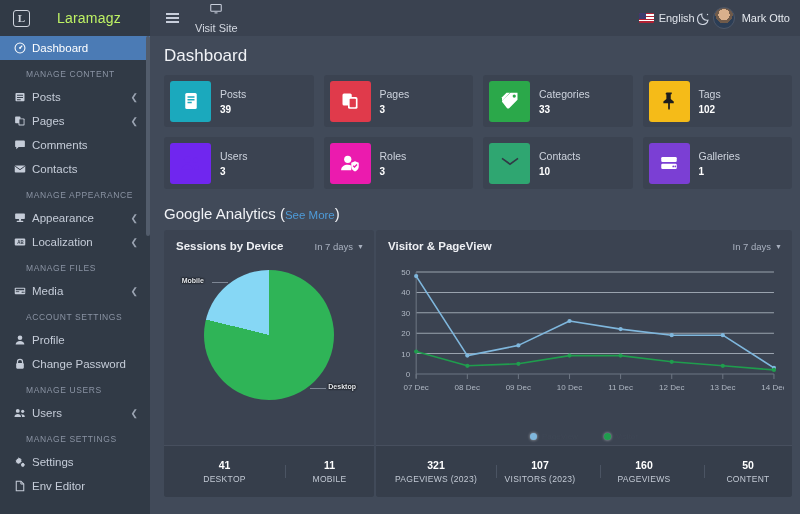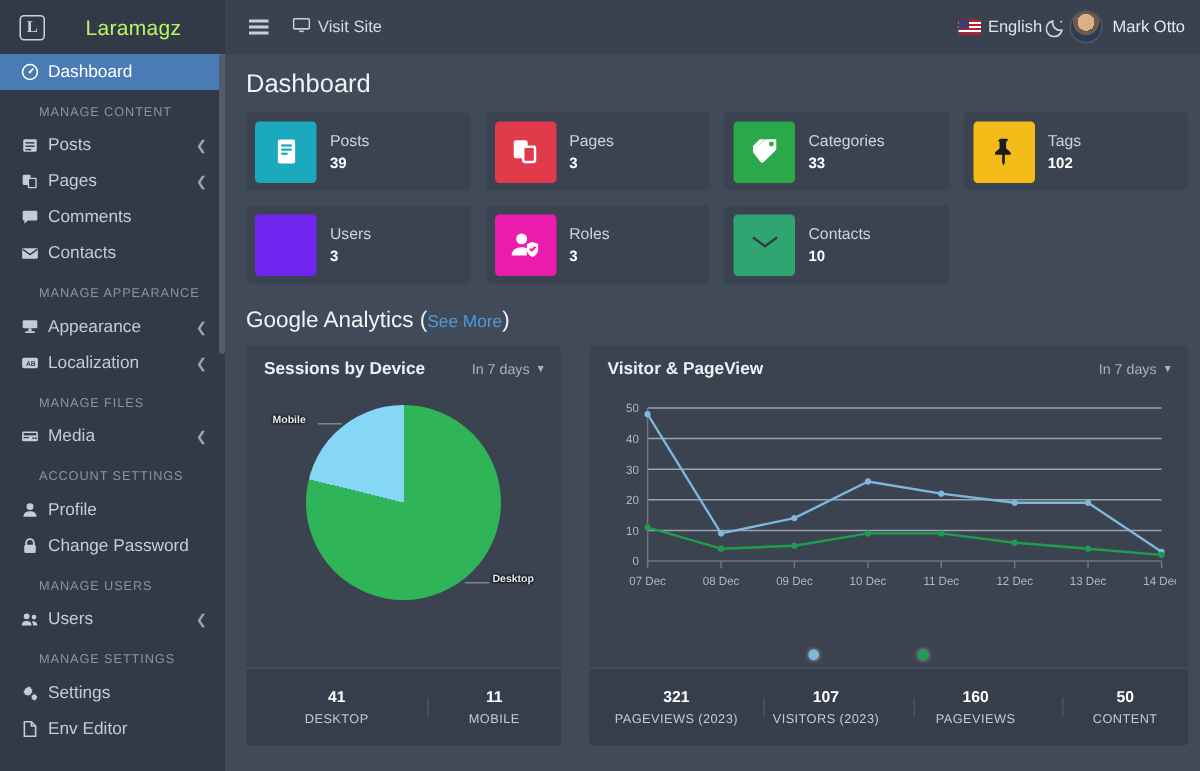--- a/index.html
+++ b/index.html
@@ -56,21 +56,21 @@
 
   
   .main { flex: 1; height: 514px; display: flex; flex-direction: column; background: #414a59; overflow: hidden; }
 
   .topbar {
     height: 36px; flex: 0 0 36px; background: #3a4250;
     display: flex; align-items: center; padding: 0 10px 0 14px; gap: 14px;
   }
   .burger { display: flex; flex-direction: column; gap: 2.4px; cursor: pointer; padding: 3px 2px; }
   .burger i { display: block; width: 13px; height: 1.6px; background: #c8cedb; }
-  .visit { display: flex; align-items: center; gap: 5px; color: #d4d9e2; font-size: 11px; cursor: pointer; }
+  .visit { display: flex; align-items: center; gap: 5px; color: #d4d9e2; font-size: 11px; cursor: pointer; flex-direction: column; }
   .topbar-right { margin-left: auto; display: flex; align-items: center; gap: 2px; }
   .lang { display: flex; align-items: center; gap: 5px; color: #dfe3ea; font-size: 11px; cursor: pointer; }
   .flag {
     width: 15px; height: 10px; border-radius: 1px; overflow: hidden;
     background: linear-gradient(#b22234 0 14%, #fff 14% 28%, #b22234 28% 42%, #fff 42% 56%, #b22234 56% 70%, #fff 70% 84%, #b22234 84% 100%);
     position: relative; flex: 0 0 15px;
   }
   .flag::before { content:""; position:absolute; left:0; top:0; width: 7px; height: 6px; background:#3c3b6e; }
   .moon { cursor: pointer; display: flex; align-items: center; }
   .user { display: flex; align-items: center; gap: 7px; cursor: pointer; }
@@ -97,21 +97,21 @@
     border-radius: 3px; display: flex; align-items: center; justify-content: center;
     color: #fff;
   }
   .stat-txt { display: flex; flex-direction: column; gap: 4px; }
   .stat-label { font-size: 10.5px; color: #cdd3dd; }
   .stat-value { font-size: 10px; color: #fff; font-weight: bold; }
 
   .ga-head { padding: 16px 14px 8px 14px; font-size: 15px; color: #f0f2f6; }
   .ga-link { color: #4e9bd8; font-size: 11.5px; cursor: pointer; }
 
-  .charts-row { display: flex; gap: 19px; padding: 0 8px 0 14px; }
+  .charts-row { display: flex; gap: 2px; padding: 0 8px 0 14px; }
   .panel { background: #3b4351; border-radius: 3px; display: flex; flex-direction: column; }
   .panel-left { width: 210px; flex: 0 0 210px; height: 267px; }
   .panel-right { flex: 1; height: 267px; }
   .panel-head {
     display: flex; align-items: center; justify-content: space-between;
     padding: 10px 10px 6px 12px;
   }
   .panel-title { font-size: 11.5px; color: #eef0f4; font-weight: bold; }
   .dropdown { font-size: 9.5px; color: #a9b1bf; cursor: pointer; display: flex; align-items: center; gap: 4px; }
   .dropdown .car { font-size: 7px; }
@@ -426,20 +426,34 @@
           <div class="stat-card">
             <span class="stat-ico" style="background:#2fa671">
               <svg width="20" height="20" viewBox="0 0 16 16" fill="#2fa671">
                 <rect x="1" y="3.4" width="14" height="9.2" rx="1.2"></rect>
                 <path d="M1.6 4.3L8 8.9l6.4-4.6" fill="none" stroke="#313a46" stroke-width="1.3"></path>
               </svg>
             </span>
             <span class="stat-txt">
               <span class="stat-label">Contacts</span>
               <span class="stat-value">10</span>
+            </span>
+          </div>
+          <div class="stat-card">
+            <span class="stat-ico" style="background:#7b3fd4">
+              <svg width="20" height="20" viewBox="0 0 16 16" fill="#7b3fd4">
+                <rect x="1.8" y="3.2" width="12.4" height="4" rx="1" fill="#ffffff"></rect>
+                <rect x="1.8" y="8.6" width="12.4" height="4.2" rx="1" fill="#ffffff"></rect>
+                <circle cx="11.4" cy="10.7" r=".7" fill="#7b3fd4"></circle>
+                <circle cx="13" cy="10.7" r=".7" fill="#7b3fd4"></circle>
+              </svg>
+            </span>
+            <span class="stat-txt">
+              <span class="stat-label">Galleries</span>
+              <span class="stat-value">1</span>
             </span>
           </div>
         </div>
 
       <div class="ga-head">
         <span>Google Analytics</span>
         <span>(</span><span class="ga-link">See More</span><span>)</span>
       </div>
 
       <div class="charts-row">

